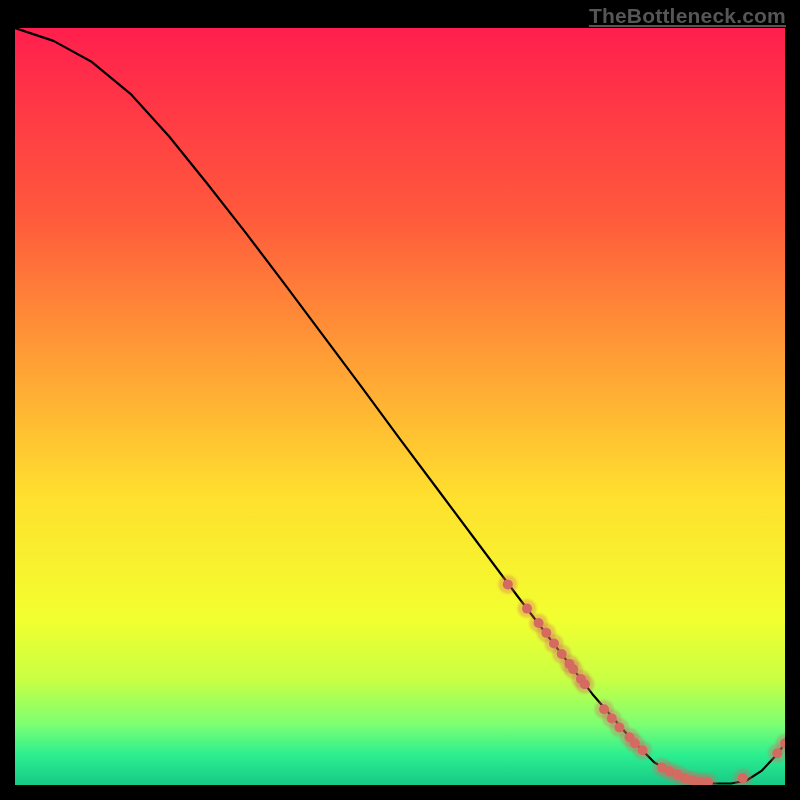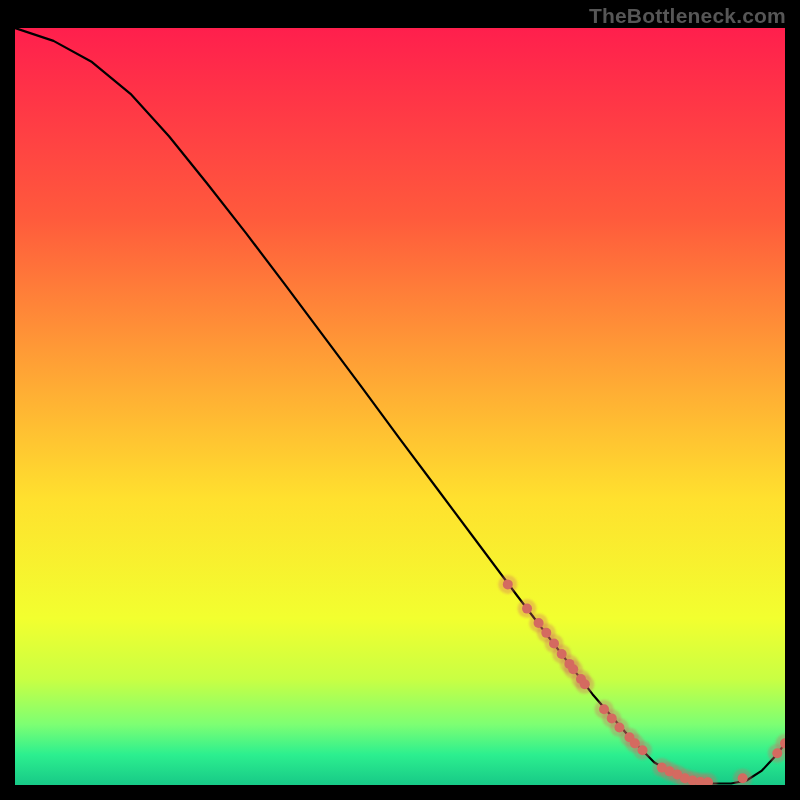--- a/index.html
+++ b/index.html
@@ -20,20 +20,21 @@
   .watermark {
     position: absolute;
     top: 4px;
     right: 14px;
     color: #565656;
     font-size: 21px;
     font-weight: 600;
     letter-spacing: 0.2px;
     pointer-events: none;
     z-index: 3;
+    text-decoration: underline;
   }
   svg.plot {
     position: absolute;
     left: 15px;
     top: 28px;
     width: 770px;
     height: 757px;
     display: block;
   }
   

